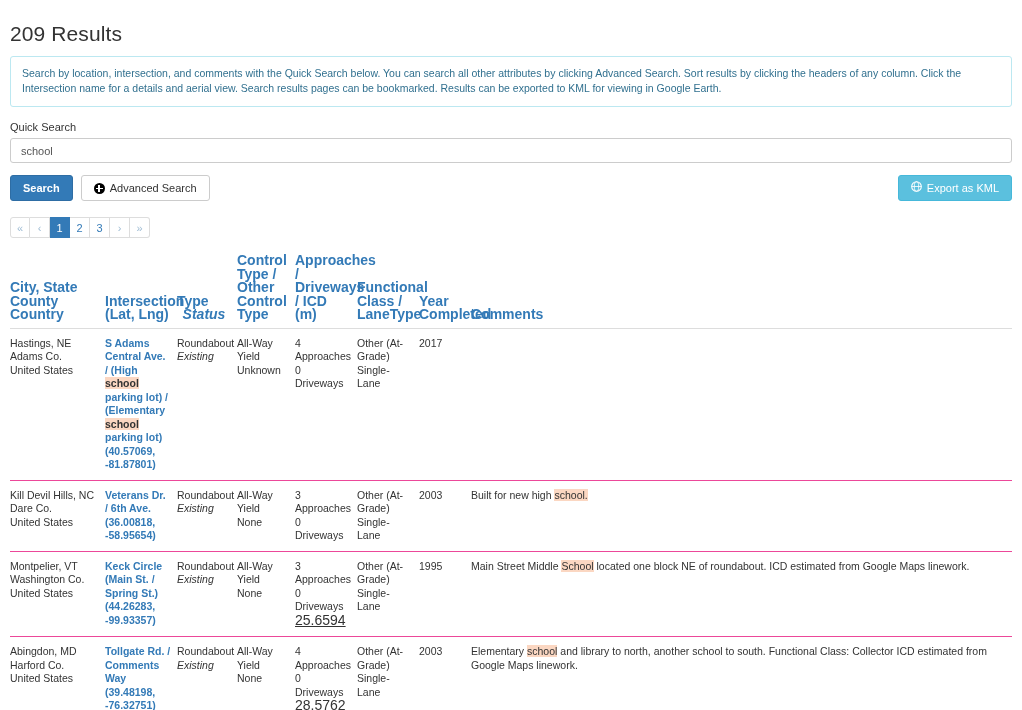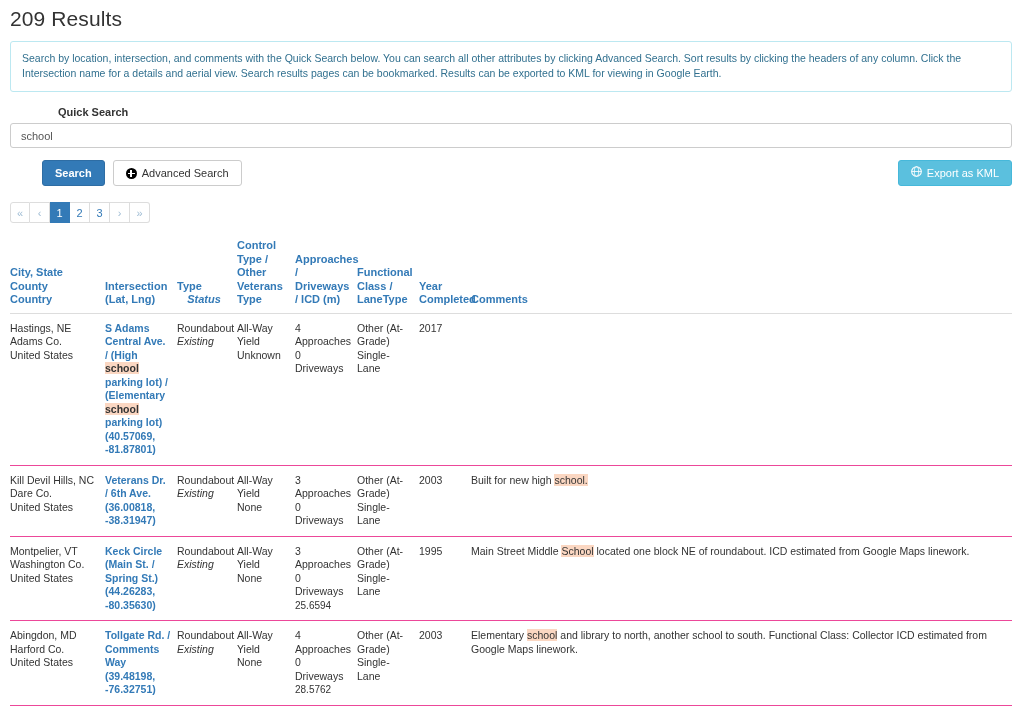--- a/index.html
+++ b/index.html
@@ -10,41 +10,40 @@
     font-family: "Liberation Sans", sans-serif;
     color: #333333;
     overflow: hidden;
   }
   .page { padding: 0 10px; }
 
   .page-title {
     font-size: 21px;
     font-weight: normal;
     color: #333333;
-    margin: 7px 0 10px 0;
+    margin: 22px 0 10px 0;
     letter-spacing: 0.1px;
   }
 
   .info-box {
     border: 1px solid #bce8f1;
     background: #ffffff;
     border-radius: 3px;
     padding: 9px 11px 10px 11px;
     font-size: 10.5px;
     line-height: 15px;
     color: #31708f;
     margin-bottom: 14px;
   }
 
   .field-label {
     font-size: 11px;
-    font-weight: bold;
+    font-weight: normal;
     color: #333333;
     margin-bottom: 5px;
-    margin-left: 48px;
   }
   .search-input {
     display: block;
     width: 100%;
     height: 25px;
     border: 1px solid #cccccc;
     border-radius: 3px;
     padding: 3px 10px;
     font-size: 11px;
     font-family: "Liberation Sans", sans-serif;
@@ -60,21 +59,20 @@
     position: relative;
   }
   .btn {
     font-family: "Liberation Sans", sans-serif;
     font-size: 11px;
     border-radius: 3px;
     padding: 5px 12px;
     cursor: pointer;
     line-height: 14px;
     white-space: nowrap;
-    margin-left: 32px;
   }
   .btn-primary {
     background: #337ab7;
     border: 1px solid #2e6da4;
     color: #ffffff;
     font-weight: bold;
   }
   .btn-default {
     background: #ffffff;
     border: 1px solid #cccccc;
@@ -145,42 +143,42 @@
   table.results {
     width: 100%;
     border-collapse: collapse;
     margin-top: 16px;
     table-layout: fixed;
   }
   table.results thead th {
     text-align: left;
     vertical-align: bottom;
     color: #337ab7;
-    font-size: 11px;
+    font-size: 14px;
     font-weight: bold;
     line-height: 13.5px;
     padding: 0 6px 6px 0;
     border-bottom: 1px solid #dddddd;
     cursor: pointer;
   }
   table.results thead th .sub-italic { font-style: italic; display: block; text-align: center; }
   table.results tbody td {
     vertical-align: top;
     font-size: 10.5px;
     line-height: 13.5px;
     color: #333333;
     padding: 8px 6px 8px 0;
     border-top: 1px solid #ec4899;
   }
   table.results tbody tr:first-child td { border-top: 0; }
   td.c-int a { color: #337ab7; font-weight: bold; text-decoration: none; cursor: pointer; }
   td.c-int .coords { color: #337ab7; font-weight: bold; }
   td.c-type .status { font-style: italic; margin-top: 16px; }
   td.c-appr { font-size: 8.5px; line-height: 13.5px; }
-  td.c-appr .icd { font-size: 10px; }
+  td.c-appr .icd { font-size: 14px; text-decoration: underline; }
   mark.hl { background: #fbd7c2; color: #333333; padding: 0; }
 
   .col-city { width: 95px; }
   .col-int { width: 72px; }
   .col-type { width: 60px; }
   .col-ctrl { width: 58px; }
   .col-appr { width: 62px; }
   .col-func { width: 62px; }
   .col-year { width: 52px; }
   .col-com { width: auto; }
@@ -248,21 +246,21 @@
         <th>
           <span>Intersection</span><br>
           <span>(Lat, Lng)</span>
         </th>
         <th>
           <span>Type</span>
           <span class="sub-italic">Status</span>
         </th>
         <th>
           <span>Control Type /</span><br>
-          <span>Other Veterans</span><br>
+          <span>Other Control</span><br>
           <span>Type</span>
         </th>
         <th>
           <span>Approaches / Driveways</span>
           <span>/ ICD (m)</span>
         </th>
         <th>
           <span>Functional Class /</span>
           <span>LaneType</span>
         </th>
@@ -281,31 +279,31 @@
           <td class="c-int"><a>S Adams Central Ave. / (High <mark class="hl">school</mark> parking lot) / (Elementary <mark class="hl">school</mark> parking lot)</a><br><span class="coords">(40.57069, -81.87801)</span></td>
           <td class="c-type">Roundabout<br><span class="status">Existing</span></td>
           <td class="c-ctrl">All-Way<br>Yield<br>Unknown</td>
           <td class="c-appr">4 Approaches<br>0 Driveways</td>
           <td class="c-func">Other (At-<br>Grade)<br>Single-Lane</td>
           <td class="c-year">2017</td>
           <td class="c-com"></td>
         </tr>
         <tr>
           <td class="c-city">Kill Devil Hills, NC<br>Dare Co.<br>United States</td>
-          <td class="c-int"><a>Veterans Dr. / 6th Ave.</a><br><span class="coords">(36.00818, -38.31947)</span></td>
+          <td class="c-int"><a>Veterans Dr. / 6th Ave.</a><br><span class="coords">(36.00818, -58.95654)</span></td>
           <td class="c-type">Roundabout<br><span class="status">Existing</span></td>
           <td class="c-ctrl">All-Way<br>Yield<br>None</td>
           <td class="c-appr">3 Approaches<br>0 Driveways</td>
           <td class="c-func">Other (At-<br>Grade)<br>Single-Lane</td>
           <td class="c-year">2003</td>
           <td class="c-com">Built for new high <mark class="hl">school.</mark></td>
         </tr>
         <tr>
           <td class="c-city">Montpelier, VT<br>Washington Co.<br>United States</td>
-          <td class="c-int"><a>Keck Circle (Main St. / Spring St.)</a><br><span class="coords">(44.26283, -80.35630)</span></td>
+          <td class="c-int"><a>Keck Circle (Main St. / Spring St.)</a><br><span class="coords">(44.26283, -99.93357)</span></td>
           <td class="c-type">Roundabout<br><span class="status">Existing</span></td>
           <td class="c-ctrl">All-Way<br>Yield<br>None</td>
           <td class="c-appr">3 Approaches<br>0 Driveways<br><span class="icd">25.6594</span></td>
           <td class="c-func">Other (At-<br>Grade)<br>Single-Lane</td>
           <td class="c-year">1995</td>
           <td class="c-com">Main Street Middle <mark class="hl">School</mark> located one block NE of roundabout. ICD estimated from Google Maps linework.</td>
         </tr>
         <tr>
           <td class="c-city">Abingdon, MD<br>Harford Co.<br>United States</td>
           <td class="c-int"><a>Tollgate Rd. / Comments Way</a><br><span class="coords">(39.48198, -76.32751)</span></td>

